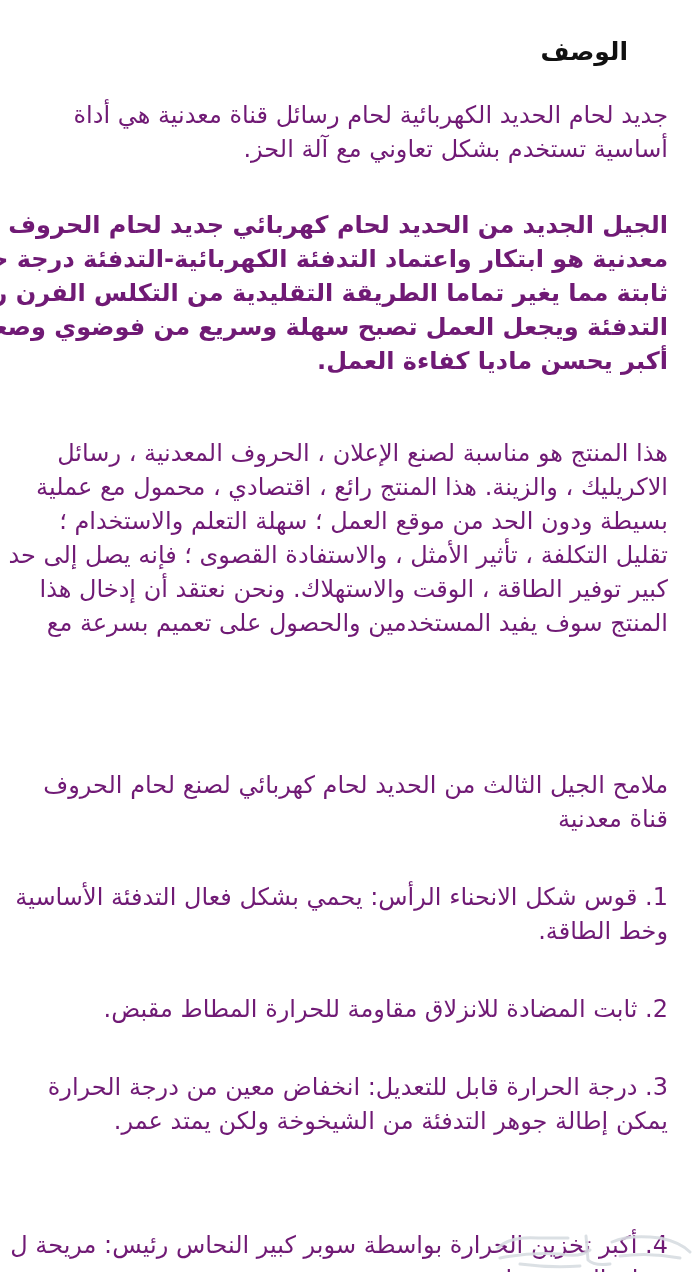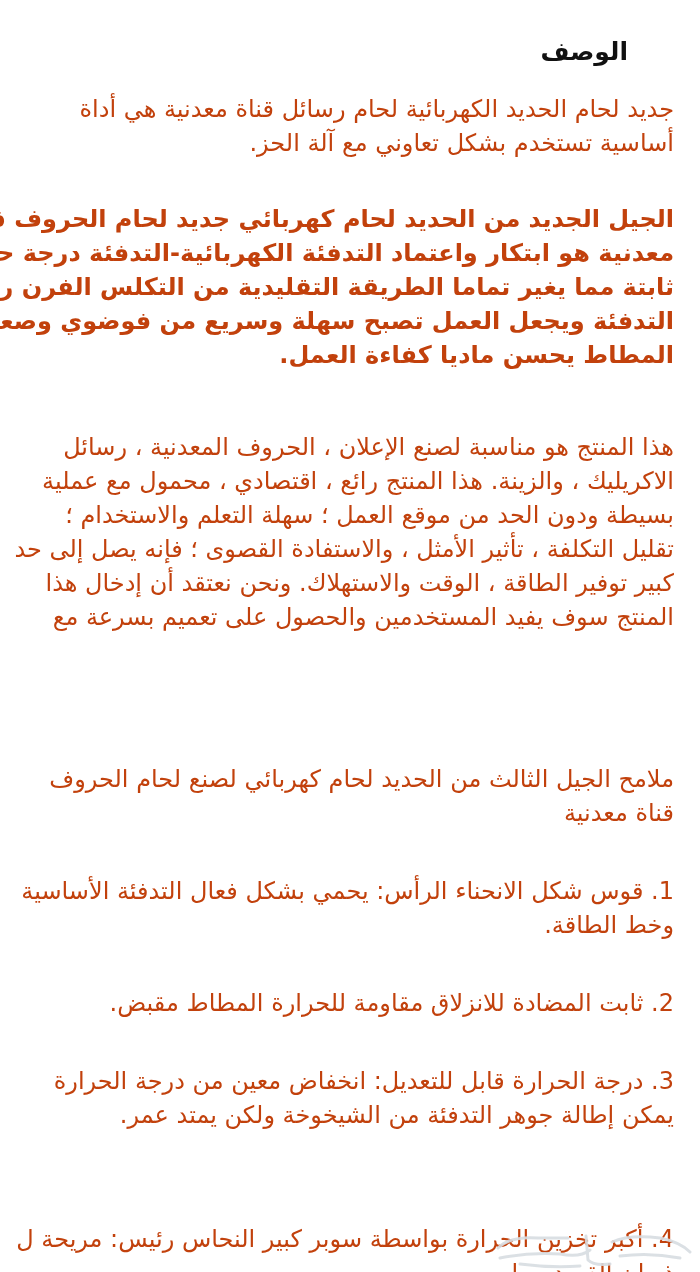--- a/index.html
+++ b/index.html
@@ -31,24 +31,24 @@
       font-size: 25px;
       font-weight: bold;
       color: #111111;
       line-height: 40px;
       margin: 8px;
     }
     .para {
       position: absolute;
       right: 20px;
       left: 10px;
-      margin: 6px;
+      margin: 12px;
       font-size: 24px;
       line-height: 34px;
-      color: #c2410c;
+      color: #701a75;
       text-align: right;
     }
     .para .line {
       display: block;
       white-space: nowrap;
     }
     .watermark {
       position: absolute;
       left: 490px;
       top: 1228px;
@@ -65,21 +65,21 @@
   <p class="para" style="top:86px;">
     <span class="line">جديد لحام الحديد الكهربائية لحام رسائل قناة معدنية هي أداة</span>
     <span class="line">أساسية تستخدم بشكل تعاوني مع آلة الحز.</span>
   </p>
 
   <p class="para" style="top:196px;font-weight:bold;">
     <span class="line">الجيل الجديد من الحديد لحام كهربائي جديد لحام الحروف قناة</span>
     <span class="line">معدنية هو ابتكار واعتماد التدفئة الكهربائية-التدفئة درجة حرارة</span>
     <span class="line">ثابتة مما يغير تماما الطريقة التقليدية من التكلس الفرن رسائل</span>
     <span class="line">التدفئة ويجعل العمل تصبح سهلة وسريع من فوضوي وصعب ،</span>
-    <span class="line">المطاط يحسن ماديا كفاءة العمل.</span>
+    <span class="line">أكبر يحسن ماديا كفاءة العمل.</span>
   </p>
 
   <p class="para" style="top:424px;">
     <span class="line">هذا المنتج هو مناسبة لصنع الإعلان ، الحروف المعدنية ، رسائل</span>
     <span class="line">الاكريليك ، والزينة. هذا المنتج رائع ، اقتصادي ، محمول مع عملية</span>
     <span class="line">بسيطة ودون الحد من موقع العمل ؛ سهلة التعلم والاستخدام ؛</span>
     <span class="line">تقليل التكلفة ، تأثير الأمثل ، والاستفادة القصوى ؛ فإنه يصل إلى حد</span>
     <span class="line">كبير توفير الطاقة ، الوقت والاستهلاك. ونحن نعتقد أن إدخال هذا</span>
     <span class="line">المنتج سوف يفيد المستخدمين والحصول على تعميم بسرعة مع</span>
   </p>

